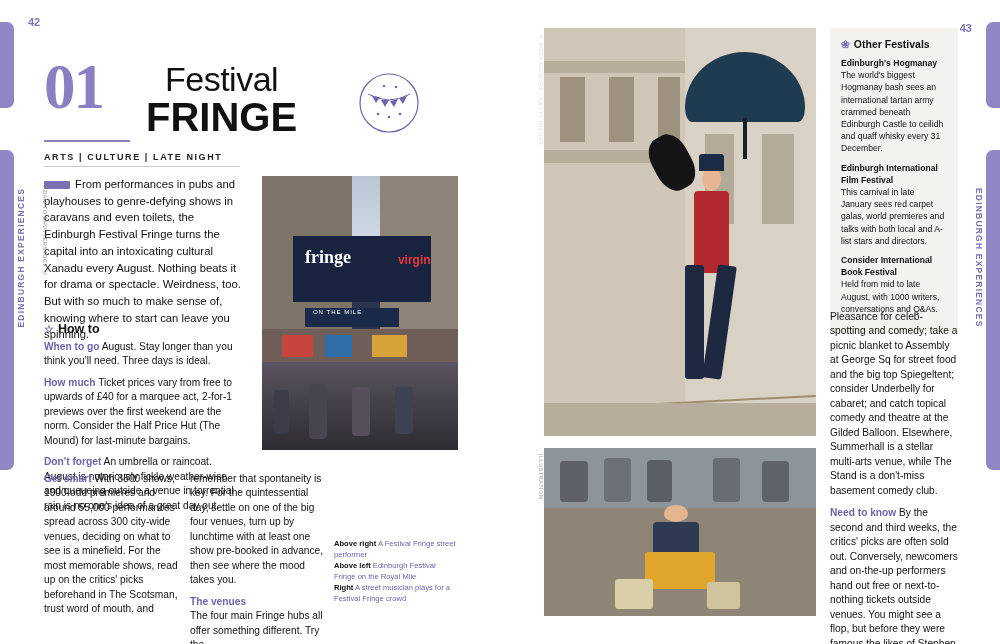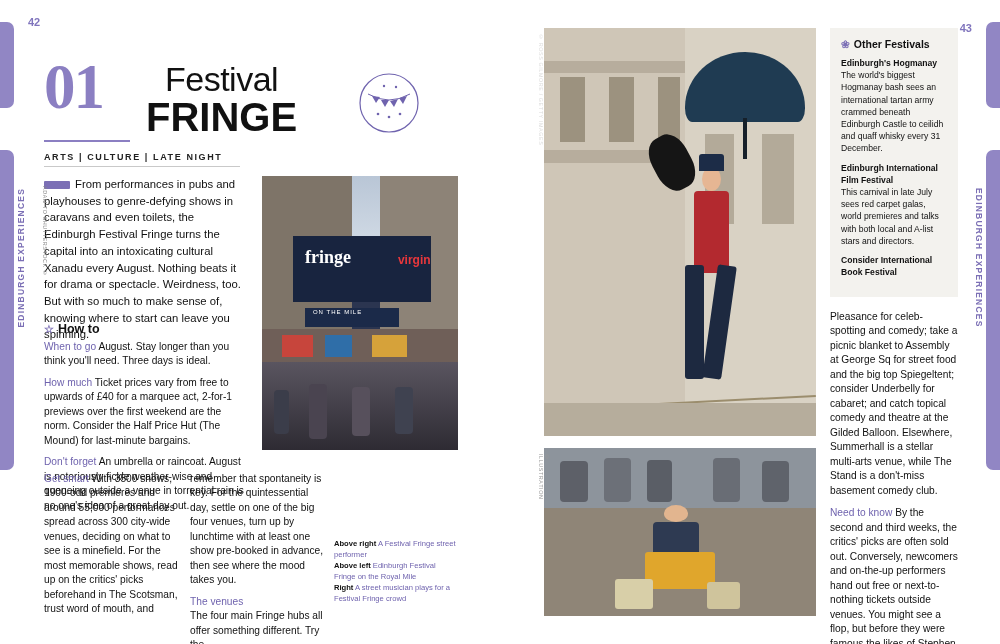--- a/index.html
+++ b/index.html
@@ -73,21 +73,21 @@
   .howto-head{
     position:absolute;left:44px;top:322px;width:200px;
     font-size:12.5px;font-weight:700;color:#111;
   }
   .howto-head .ico{color:#7b6fb5;font-size:11px;margin-right:4px;}
   .howto{
     position:absolute;left:44px;top:340px;width:200px;
     font-size:10.2px;line-height:1.42;color:#111;
   }
   .howto p{margin:0 0 7px 0;}
-  .lead{color:#6f63ae;font-weight:400;}
+  .lead{color:#6f63ae;font-weight:700;}
 
   .photo-fringe{
     position:absolute;left:262px;top:176px;width:196px;height:274px;
     overflow:hidden;background:#2b3550;
   }
   .photo-credit{
     position:absolute;right:452px;top:186px;
     font-size:5.4px;color:#888;letter-spacing:.6px;
     writing-mode:vertical-rl;
   }
@@ -285,24 +285,25 @@
     <div class="sidebar">
       <div class="sidebar-head">
         <span class="ico">❀</span><span>Other Festivals</span>
       </div>
       <div class="sb-item">
         <b>Edinburgh's Hogmanay</b>
         <span>The world's biggest Hogmanay bash sees an international tartan army crammed beneath Edinburgh Castle to ceilidh and quaff whisky every 31 December.</span>
       </div>
       <div class="sb-item">
         <b>Edinburgh International Film Festival</b>
-        <span>This carnival in late July sees red carpet galas, world premieres and talks with both local and A-list stars and directors.</span>
+        <span>This carnival in late January sees red carpet galas, world premieres and talks with both local and A-list stars and directors.</span>
       </div>
       <div class="sb-item">
         <b>Consider International Book Festival</b>
+        <span>Held from mid to late August, with 1000 writers, conversations and Q&amp;As.</span>
       </div>
     </div>
 
     <div class="right-body">
       <p>Pleasance for celeb-spotting and comedy; take a picnic blanket to Assembly at George Sq for street food and the big top Spiegeltent; consider Underbelly for cabaret; and catch topical comedy and theatre at the Gilded Balloon. Elsewhere, Summerhall is a stellar multi-arts venue, while The Stand is a don't-miss basement comedy club.</p>
       <p><span class="lead">Need to know</span><span> By the second and third weeks, the critics' picks are often sold out. Conversely, newcomers and on-the-up performers hand out free or next-to-nothing tickets outside venues. You might see a flop, but before they were famous the likes of Stephen Fry, Mike Myers and Flight of the Conchords performed for less than £5.</span></p>
     </div>
   </div>
 
 </div>

